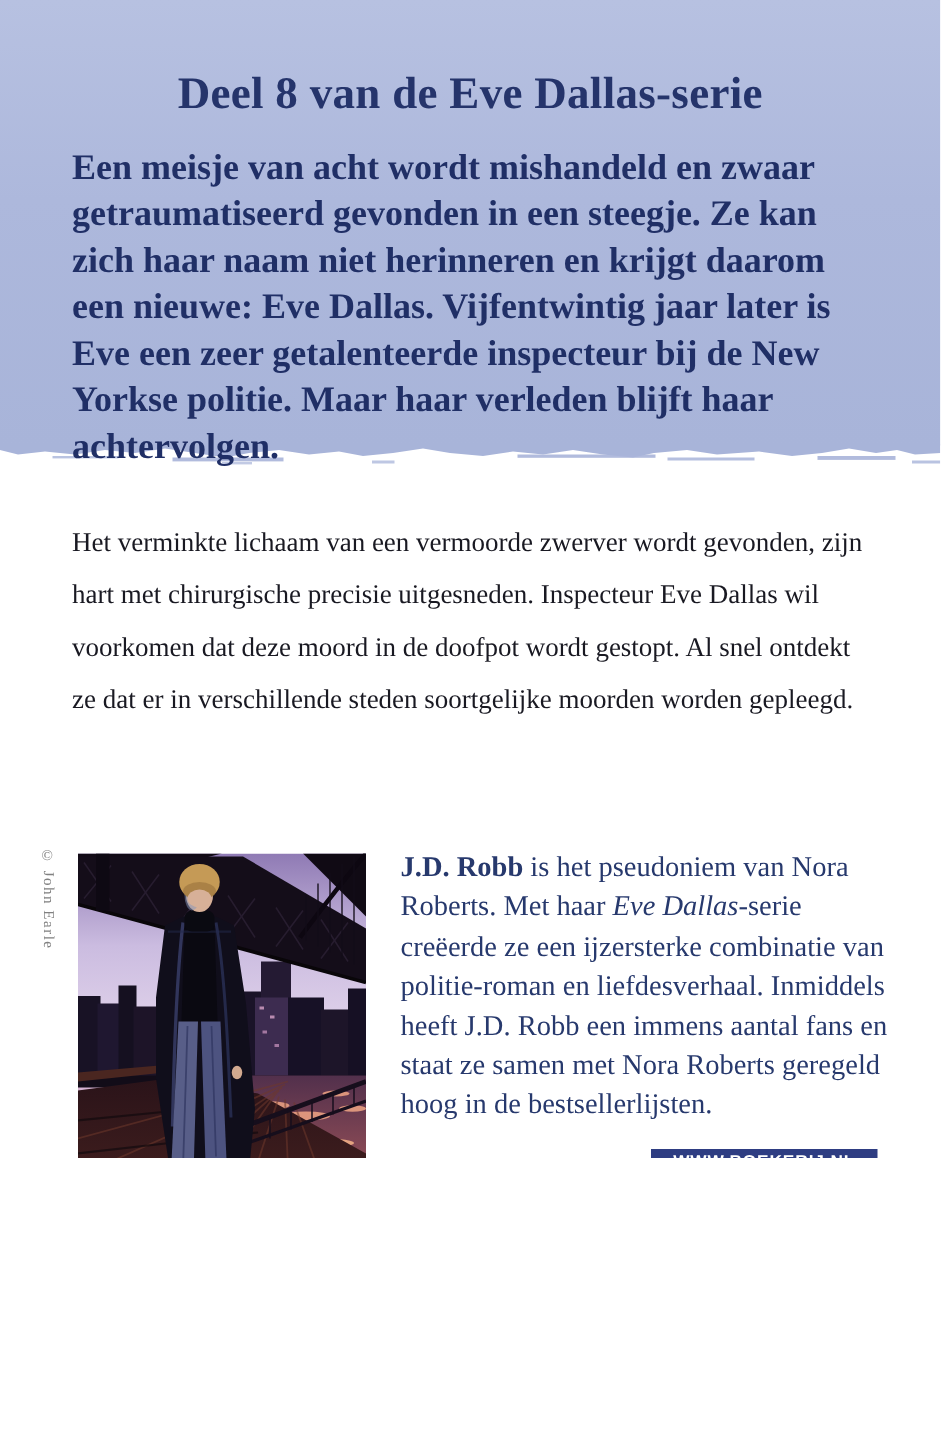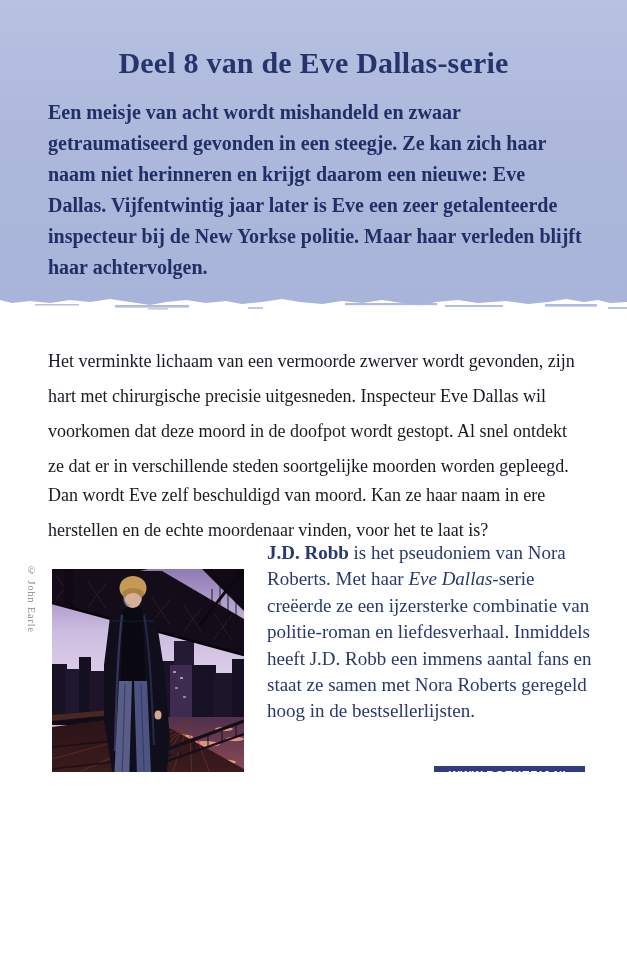--- a/index.html
+++ b/index.html
@@ -14,36 +14,36 @@
     background:linear-gradient(180deg,#b7c1e1 0%,#adb8dc 45%,#a8b4d9 100%);
   }
   .torn-edge{position:absolute;left:0;top:296px;width:627px;height:26px;}
   .series-banner{
     position:absolute;left:0;top:46px;width:627px;
     text-align:center;font-size:30px;font-weight:700;color:#25346b;
     letter-spacing:0.2px;
   }
   .intro{
     position:absolute;left:48px;top:97px;width:536px;
-    font-size:20px;font-weight:700;line-height:31px;color:#202f66;
+    font-size:24px;font-weight:700;line-height:31px;color:#202f66;
   }
   
   .syn{position:absolute;left:48px;width:534px;font-size:18px;line-height:35px;color:#191922;}
   .syn1{top:344px;}
   .syn2{top:478px;}
   
   .photo-credit{
     position:absolute;left:26px;top:565px;height:160px;
     writing-mode:vertical-rl;
     font-size:10px;color:#818181;letter-spacing:1px;
     font-family:"Liberation Serif",serif;
   }
   .author-photo{position:absolute;left:52px;top:569px;width:192px;height:255px;}
   .bio{
-    position:absolute;left:267px;top:540px;width:326px;
+    position:absolute;left:267px;top:566px;width:326px;
     font-size:19px;line-height:26.4px;color:#27396d;
   }
   .bio .b{font-weight:700;}
   .bio .i{font-style:italic;}
   
   .navy-bar{
     position:absolute;left:434px;width:151px;height:19px;
     background:#2e3d82;color:#ffffff;
     font-family:"Liberation Sans",sans-serif;font-weight:700;font-size:11.5px;
     letter-spacing:0.6px;text-align:center;line-height:19px;
@@ -74,21 +74,20 @@
     <rect x="345" y="7" width="92" height="2.2" fill="#a8b4d9" opacity="0.9"></rect>
     <rect x="445" y="9" width="58" height="2" fill="#a8b4d9" opacity="0.85"></rect>
     <rect x="545" y="8" width="52" height="2.6" fill="#a8b4d9" opacity="0.9"></rect>
     <rect x="608" y="11" width="19" height="2" fill="#a8b4d9" opacity="0.8"></rect>
   </svg>
 
   <div class="series-banner">Deel 8 van de Eve Dallas-serie</div>
   <div class="intro">Een meisje van acht wordt mishandeld en zwaar getraumatiseerd gevonden in een steegje. Ze kan zich haar naam niet herinneren en krijgt daarom een nieuwe: Eve Dallas. Vijfentwintig jaar later is Eve een zeer getalenteerde inspecteur bij de New Yorkse politie. Maar haar verleden blijft haar achtervolgen.</div>
 
   <div class="syn syn1">Het verminkte lichaam van een vermoorde zwerver wordt gevonden, zijn hart met chirurgische precisie uitgesneden. Inspecteur Eve Dallas wil voorkomen dat deze moord in de doofpot wordt gestopt. Al snel ontdekt ze dat er in verschillende steden soortgelijke moorden worden gepleegd.</div>
-  <div class="syn syn2">Dan wordt Eve zelf beschuldigd van moord. Kan ze haar naam in ere herstellen en de echte moordenaar vinden, voor het te laat is?</div>
 
   <div class="photo-credit">© John Earle</div>
 
   <svg class="author-photo" viewBox="0 0 192 255">
     <defs>
       <linearGradient id="skyG" x1="0" y1="0" x2="0" y2="1">
         <stop offset="0" stop-color="#8f7ab4"></stop>
         <stop offset="0.38" stop-color="#cbbce0"></stop>
         <stop offset="0.72" stop-color="#e0d2ea"></stop>
         <stop offset="1" stop-color="#d3aecd"></stop>

